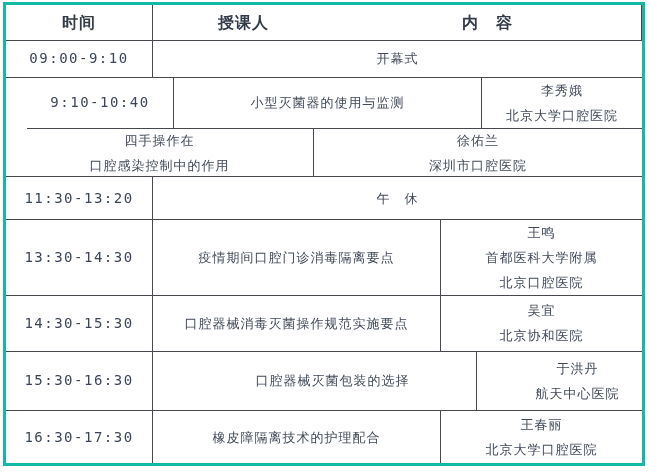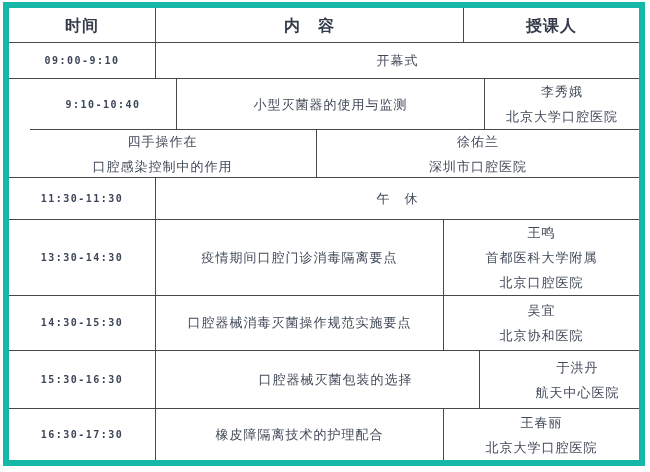--- a/index.html
+++ b/index.html
@@ -4,21 +4,21 @@
 <style>
   * { margin: 0; padding: 0; box-sizing: border-box; }
   html, body { width: 650px; height: 472px; background: #ffffff; overflow: hidden; }
   body { font-family: "Liberation Serif", "DejaVu Serif", serif; }
 
   .page { position: relative; width: 650px; height: 472px; background: #fefefe; }
 
   .tbl {
     position: absolute; left: 3px; top: 2px;
     width: 642px; height: 464px;
-    border: 6px solid #14b8a6;
+    border: 3px solid #14b8a6;
     display: flex; flex-direction: column;
     background: #ffffff;
   }
 
   .row { display: flex; flex-direction: row; border-bottom: 1px solid #45484d; }
   .row:last-child { border-bottom: none; }
 
   .r1 { height: 36px; }
   .r2 { height: 37px; }
   .r3 { height: 52px; margin-left: 21px; }
@@ -37,24 +37,23 @@
     font-size: 13px;
     line-height: 25px;
     letter-spacing: 1px;
     white-space: pre-line;
     overflow: hidden;
   }
   .c-time {
     width: 147px;
     border-right: 1px solid #45484d;
     font-family: "DejaVu Sans Mono", "Liberation Mono", monospace;
-    font-size: 10px;
+    font-size: 14px;
     letter-spacing: 1.5px;
     color: #3c4558;
-    font-weight: bold;
   }
   .c-content { border-right: 1px solid #45484d; }
   .wide .c-content { width: 308px; }   
   .narrow .c-content { width: 288px; } 
   .c-speaker { flex: 1; }
   .c-merged { flex: 1; }               
 
   .header-row .cell {
     font-weight: bold;
     font-size: 16px;
@@ -63,22 +62,22 @@
   }
 </style>
 </head>
 <body>
 
 <div class="page">
   <div class="tbl">
 
     <div class="row r1 header-row wide">
       <div class="cell c-time">时间</div>
+      <div class="cell c-speaker">授课人</div>
       <div class="cell c-content">内　容</div>
-      <div class="cell c-speaker">授课人</div>
     </div>
 
     <div class="row r2 wide">
       <div class="cell c-time">09:00-9:10</div>
       <div class="cell c-merged">开幕式</div>
     </div>
 
     <div class="row r3 wide">
       <div class="cell c-time">9:10-10:40</div>
       <div class="cell c-content">小型灭菌器的使用与监测</div>
@@ -87,21 +86,21 @@
     </div>
 
     <div class="row r4 wide">
       <div class="cell c-content">四手操作在
 口腔感染控制中的作用</div>
       <div class="cell c-speaker">徐佑兰
 深圳市口腔医院</div>
     </div>
 
     <div class="row r5 wide">
-      <div class="cell c-time">11:30-11:30</div>
+      <div class="cell c-time">11:30-13:20</div>
       <div class="cell c-merged">午　休</div>
     </div>
 
     <div class="row r6 narrow">
       <div class="cell c-time">13:30-14:30</div>
       <div class="cell c-content">疫情期间口腔门诊消毒隔离要点</div>
       <div class="cell c-speaker">王鸣
 首都医科大学附属
 北京口腔医院</div>
     </div>

